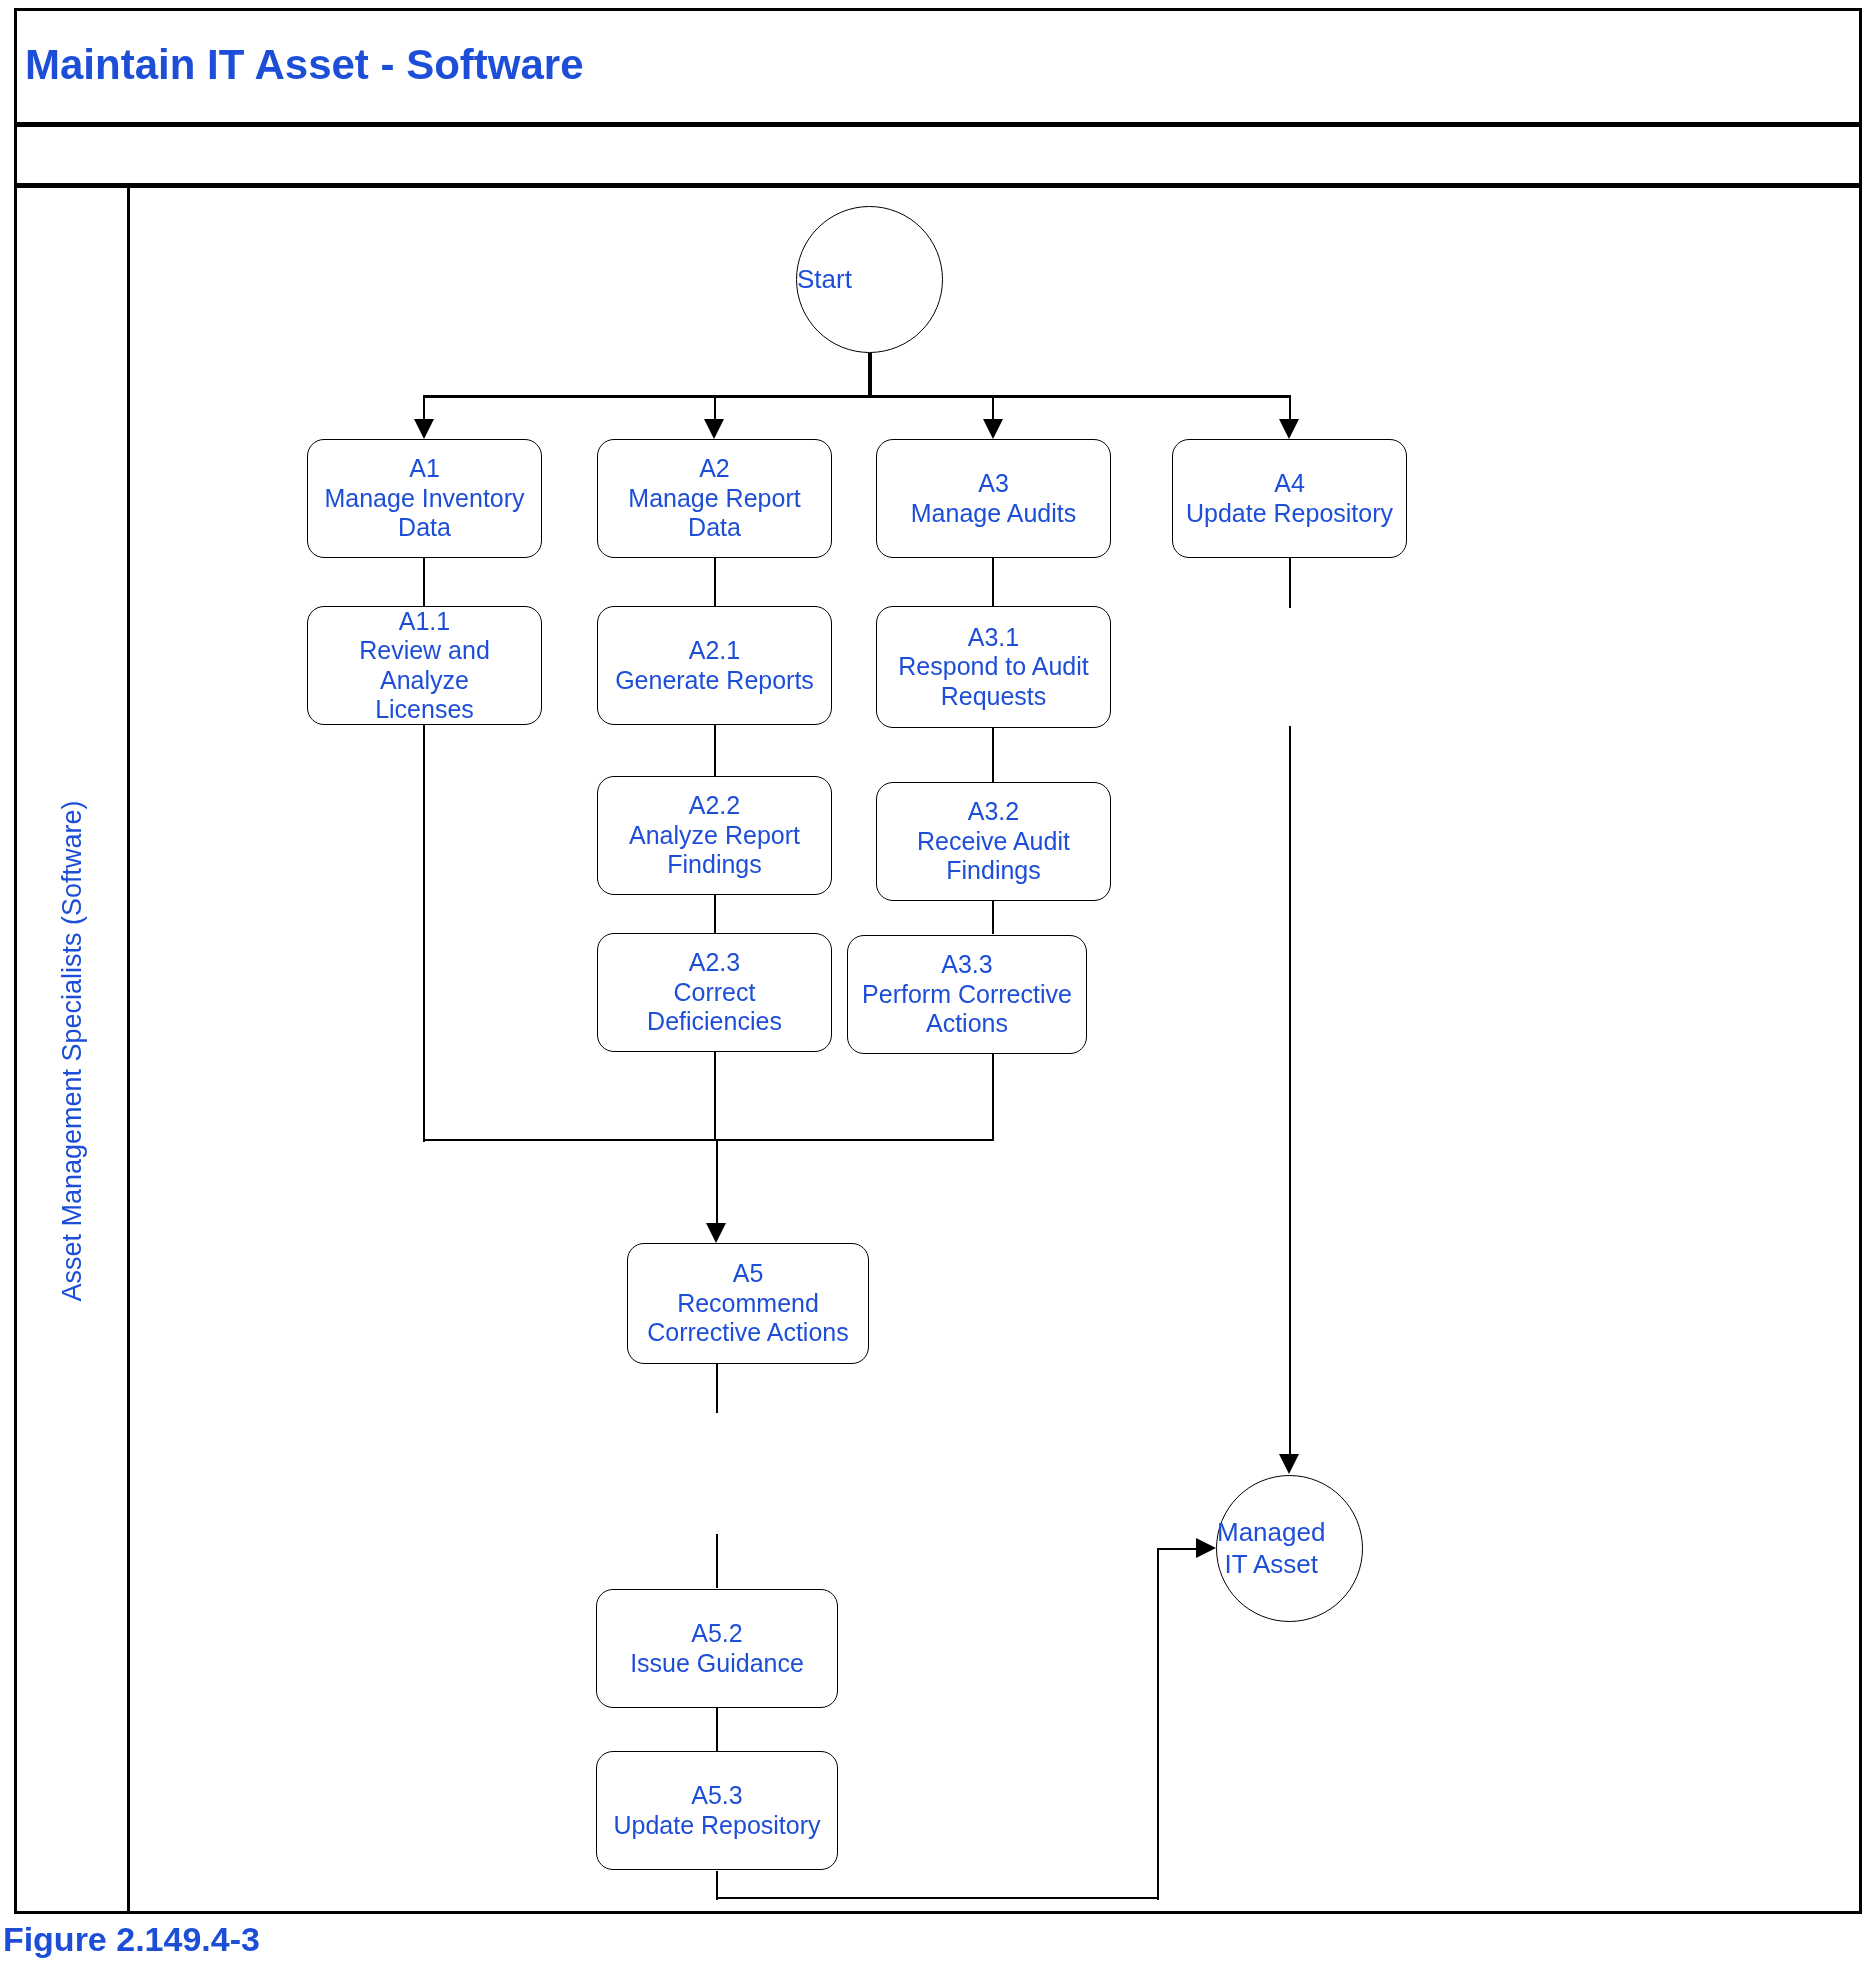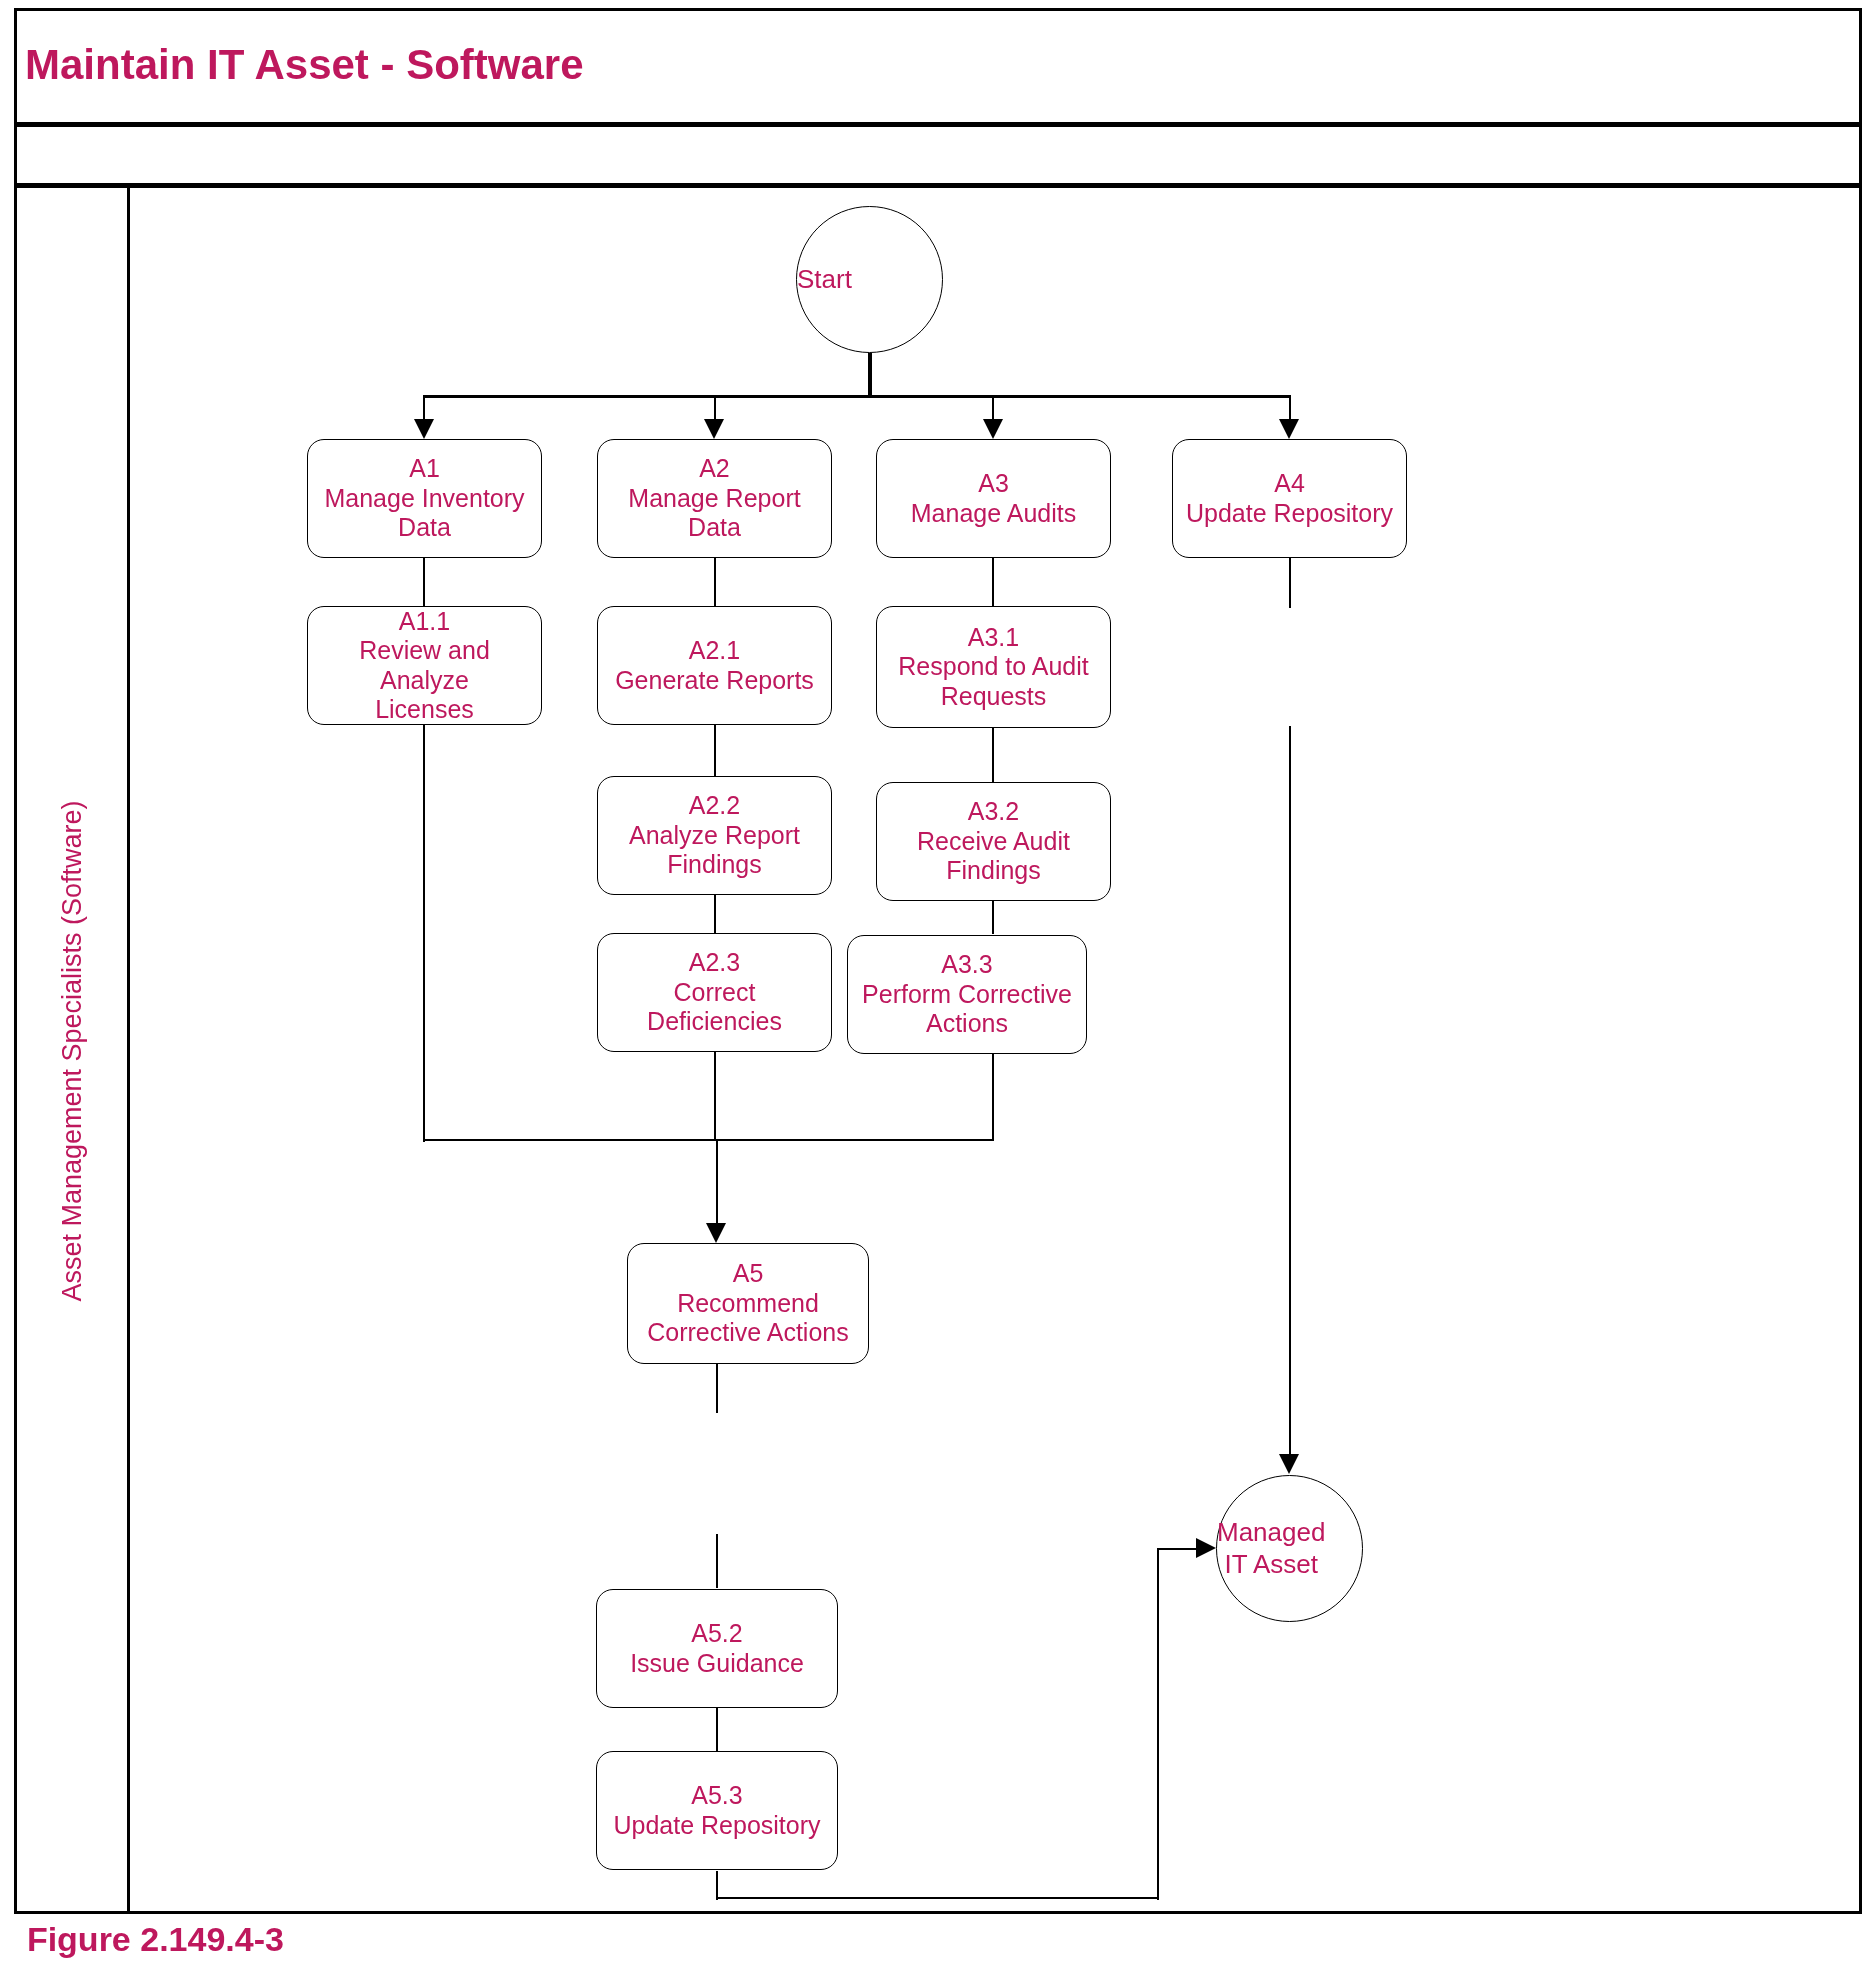--- a/index.html
+++ b/index.html
@@ -1,18 +1,18 @@
 <!DOCTYPE html>
 <html><head>
 <meta charset="utf-8">
 <style>
   html,body{margin:0;padding:0;background:#ffffff;}
   .stage{
     position:relative;width:1869px;height:1980px;background:#ffffff;
-    font-family:"Liberation Sans", sans-serif;color:#be185d;
+    font-family:"Liberation Sans", sans-serif;color:#1d4ed8;
   }
   .frame{position:absolute;box-sizing:border-box;border:3.8px solid #000;background:transparent;}
   .ln{position:absolute;background:#000;}
   .box{
     position:absolute;box-sizing:border-box;border:1.9px solid #000;border-radius:17px;
     background:#fff;display:flex;align-items:center;justify-content:center;
     text-align:center;font-size:25px;line-height:1.18;padding:0 1.9px;
   }
   .box span{white-space:pre-line;}
   .circle{
@@ -30,21 +30,21 @@
   .title{
     position:absolute;left:25px;top:7.6px;height:115px;display:flex;align-items:center;
     font-size:42px;font-weight:bold;
   }
   .lane-label{
     position:absolute;left:-215px;top:1030px;width:574px;height:42px;
     transform:rotate(-90deg);display:flex;align-items:center;justify-content:center;
     font-size:27px;
   }
   .caption{
-    position:absolute;left:2.9px;top:1919px;font-size:34px;font-weight:bold;line-height:1.2;margin-left:24px;
+    position:absolute;left:2.9px;top:1919px;font-size:34px;font-weight:bold;line-height:1.2;
   }
 </style>
 </head>
 <body>
 
 <div class="stage">
 
   <div class="frame" style="left:14.3px;top:7.6px;width:1848px;height:1906px"></div>
   <div class="ln" style="left:14.3px;top:122px;width:1848px;height:4.8px"></div>
   <div class="ln" style="left:14.3px;top:183px;width:1848px;height:4.8px"></div>

